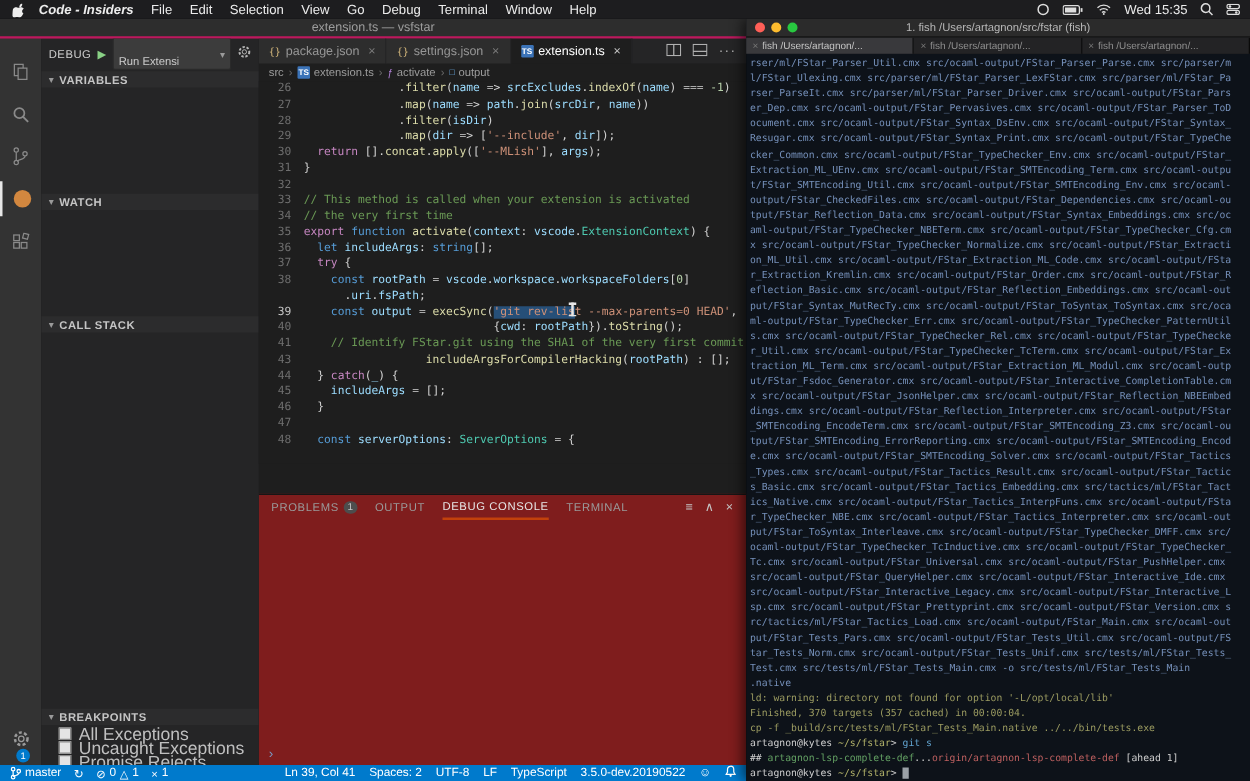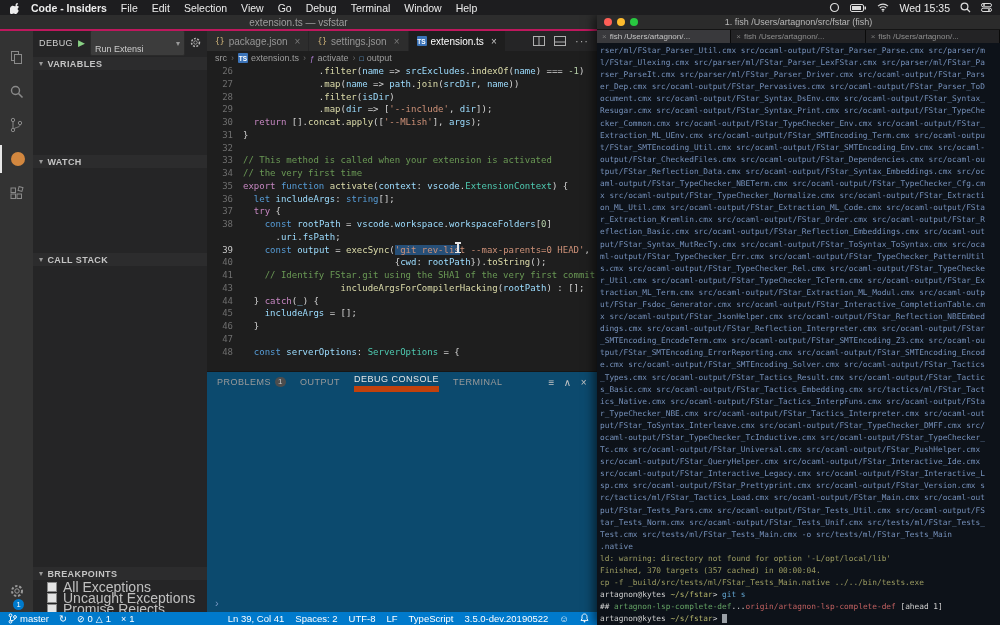--- a/index.html
+++ b/index.html
@@ -4,21 +4,21 @@
 <style>
   html,body{margin:0;padding:0;}
   body{width:1000px;height:625px;background:#000;overflow:hidden;position:relative;
        font-family:"Liberation Sans",sans-serif;-webkit-font-smoothing:antialiased;}
   
   .menubar{position:absolute;left:0;top:0;width:100%;height:15px;background:#1d1d1f;
            display:flex;align-items:center;color:#ececec;font-size:10.5px;z-index:60;}
   .apple{margin:0 4px 0 10px;display:flex;align-items:center;}
   .menu-items{display:flex;align-items:center;height:100%;}
   .menu-item{padding:0 7px;white-space:nowrap;}
-  .app-name{font-weight:700;}
+  .app-name{font-weight:700;font-style:italic;}
   .menubar-right{margin-left:auto;display:flex;align-items:center;gap:10px;padding-right:8px;}
   .menubar-right svg{display:block;}
   .clock{white-space:nowrap;}
   
   .vscode{position:absolute;left:0;top:15px;width:597px;height:610px;background:#1e1e1e;}
   .vs-titlebar{height:16px;background:#2d2d2d;display:flex;align-items:center;justify-content:center;
                color:#9d9d9d;font-size:10px;border-bottom:2px solid #be185d;box-sizing:border-box;}
   .vs-body{display:flex;height:581px;}
   
   .activitybar{width:33px;background:#333333;position:relative;flex:none;}
@@ -73,25 +73,25 @@
   .gutter{width:36px;padding-right:10px;box-sizing:border-box;text-align:right;color:#6e6e6e;flex:none;}
   .gutter.cur{color:#c6c6c6;}
   .code-text{white-space:pre;}
   .t-d{color:#d4d4d4}.t-k{color:#569cd6}.t-c{color:#c586c0}.t-s{color:#ce9178}.t-m{color:#6a9955}
   .t-f{color:#dcdcaa}.t-v{color:#9cdcfe}.t-t{color:#4ec9b0}.t-num{color:#b5cea8}
   .t-sel{background:#264f78;}
   .ibeam{position:absolute;left:250px;top:177px;width:1.5px;height:11px;background:#e6e6e6;}
   .ibeam::before,.ibeam::after{content:"";position:absolute;left:-2.5px;width:6.5px;height:1.5px;background:#e6e6e6;}
   .ibeam::after{bottom:0;}
   
-  .panel{flex:1;border-top:1px solid #161616;display:flex;flex-direction:column;background:#0c4a6e;}
+  .panel{flex:1;border-top:1px solid #161616;display:flex;flex-direction:column;background:#7f1d1d;margin-top:24px;}
   .panel-head{height:20px;display:flex;align-items:center;gap:14px;padding:0 10px;font-size:9px;
               letter-spacing:.5px;color:#9a9a9a;}
   .ptab{display:flex;align-items:center;gap:4px;height:100%;box-sizing:border-box;}
-  .ptab.active{color:#e7e7e7;border-bottom:6px solid #c2410c;}
+  .ptab.active{color:#e7e7e7;border-bottom:2px solid #c2410c;}
   .pbadge{background:#4d4d4d;color:#c5c5c5;border-radius:6px;font-size:8px;height:10px;line-height:10px;
           padding:0 3px;}
   .panel-actions{margin-left:auto;display:flex;align-items:center;gap:9px;color:#c5c5c5;font-size:10px;}
   .panel-body{flex:1;position:relative;}
   .console-prompt{position:absolute;left:8px;bottom:3px;color:#7a99c4;font-size:11px;}
   
   .statusbar{position:absolute;left:0;bottom:0;width:597px;height:13px;background:var(--accent,#007acc);
              display:flex;align-items:center;gap:10px;padding:0 8px;box-sizing:border-box;color:#fff;
              font-size:9.5px;white-space:nowrap;}
   .sb-item{display:flex;align-items:center;gap:3px;}

